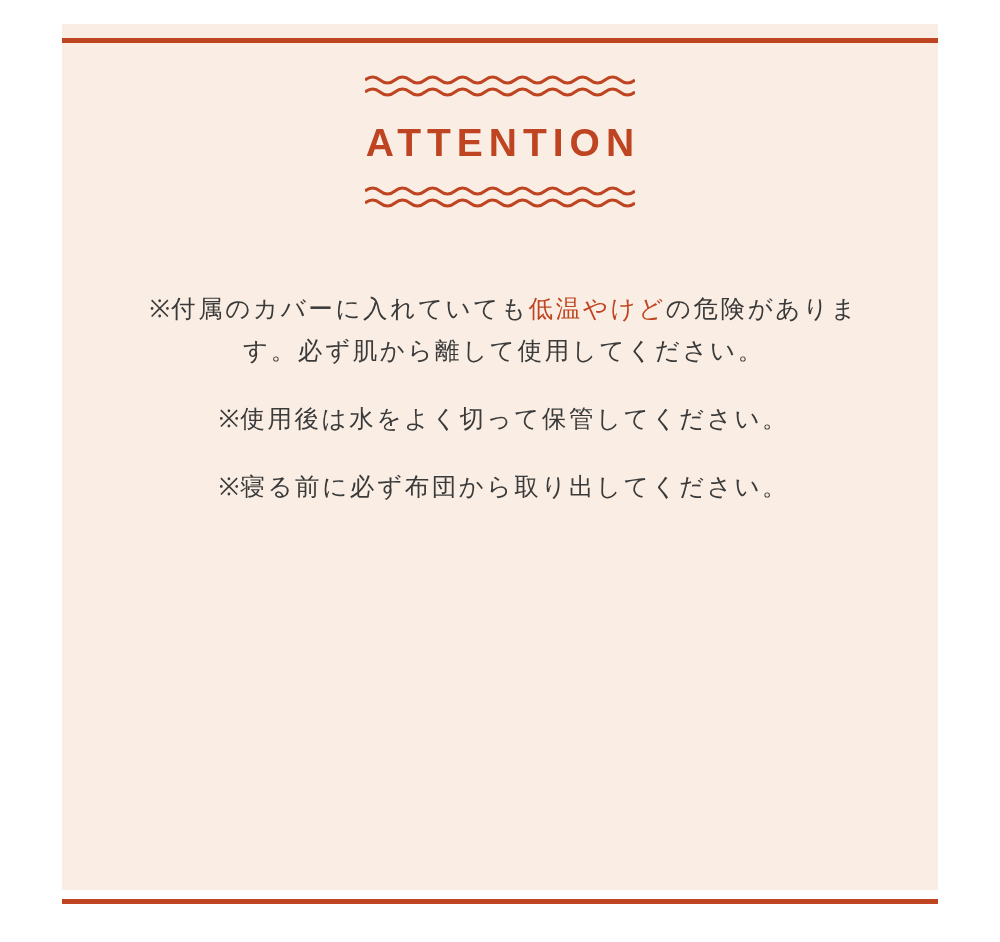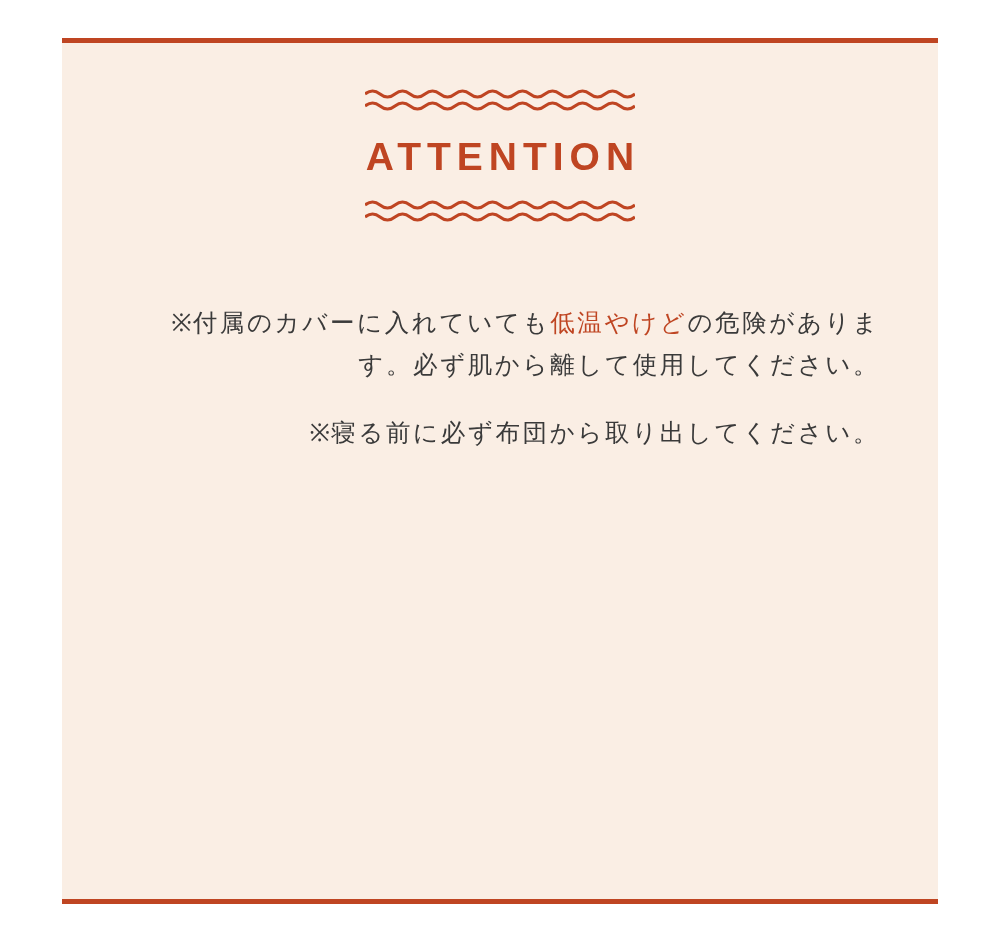--- a/index.html
+++ b/index.html
@@ -16,21 +16,21 @@
   .page {
     position: relative;
     width: 1000px;
     height: 942px;
     background: #ffffff;
     box-sizing: border-box;
   }
   .panel {
     position: absolute;
     left: 62px;
-    top: 38px;
+    top: 24px;
     width: 876px;
     height: 866px;
     background: #faeee4;
     box-sizing: border-box;
   }
   .rule {
     position: absolute;
     left: 62px;
     width: 876px;
     height: 5px;
@@ -69,21 +69,21 @@
     top: 264px;
     width: 752px;
   }
   .note {
     font-family: "Liberation Sans", sans-serif;
     font-size: 24.5px;
     line-height: 1.72;
     letter-spacing: 2.6px;
     color: #3a3a3a;
     margin: 0 0 26px 0;
-    text-align: right;
+    text-align: center;
   }
   .note:last-child { margin-bottom: 0; }
   .note .hl {
     color: #bf4522;
   }
   .note .mark {
     letter-spacing: 1px;
   }
 </style>
 </head>
@@ -106,17 +106,18 @@
       <h1 class="attention-title">ATTENTION</h1>
 
       <svg class="wave wave-bottom" width="270" height="26" viewBox="0 0 270 26">
         <path d="M0 6 Q 7.5 0, 15 6 T 30 6 T 45 6 T 60 6 T 75 6 T 90 6 T 105 6 T 120 6 T 135 6 T 150 6 T 165 6 T 180 6 T 195 6 T 210 6 T 225 6 T 240 6 T 255 6 T 270 6" fill="none" stroke="#bf4522" stroke-width="3"></path>
         <path d="M0 18 Q 7.5 12, 15 18 T 30 18 T 45 18 T 60 18 T 75 18 T 90 18 T 105 18 T 120 18 T 135 18 T 150 18 T 165 18 T 180 18 T 195 18 T 210 18 T 225 18 T 240 18 T 255 18 T 270 18" fill="none" stroke="#bf4522" stroke-width="3"></path>
       </svg>
     </div>
 
     <div class="body-text">
         <p class="note"><span class="mark">※</span><span>付属のカバーに入れていても</span><span class="hl">低温やけど</span><span>の危険があります。必ず肌から離して使用してください。</span></p>
+        <p class="note"><span class="mark">※</span><span>使用後は水をよく切って保管してください。</span></p>
         <p class="note"><span class="mark">※</span><span>寝る前に必ず布団から取り出してください。</span></p>
       </div>
 
   </div>
 </div>
 
 </body></html>

